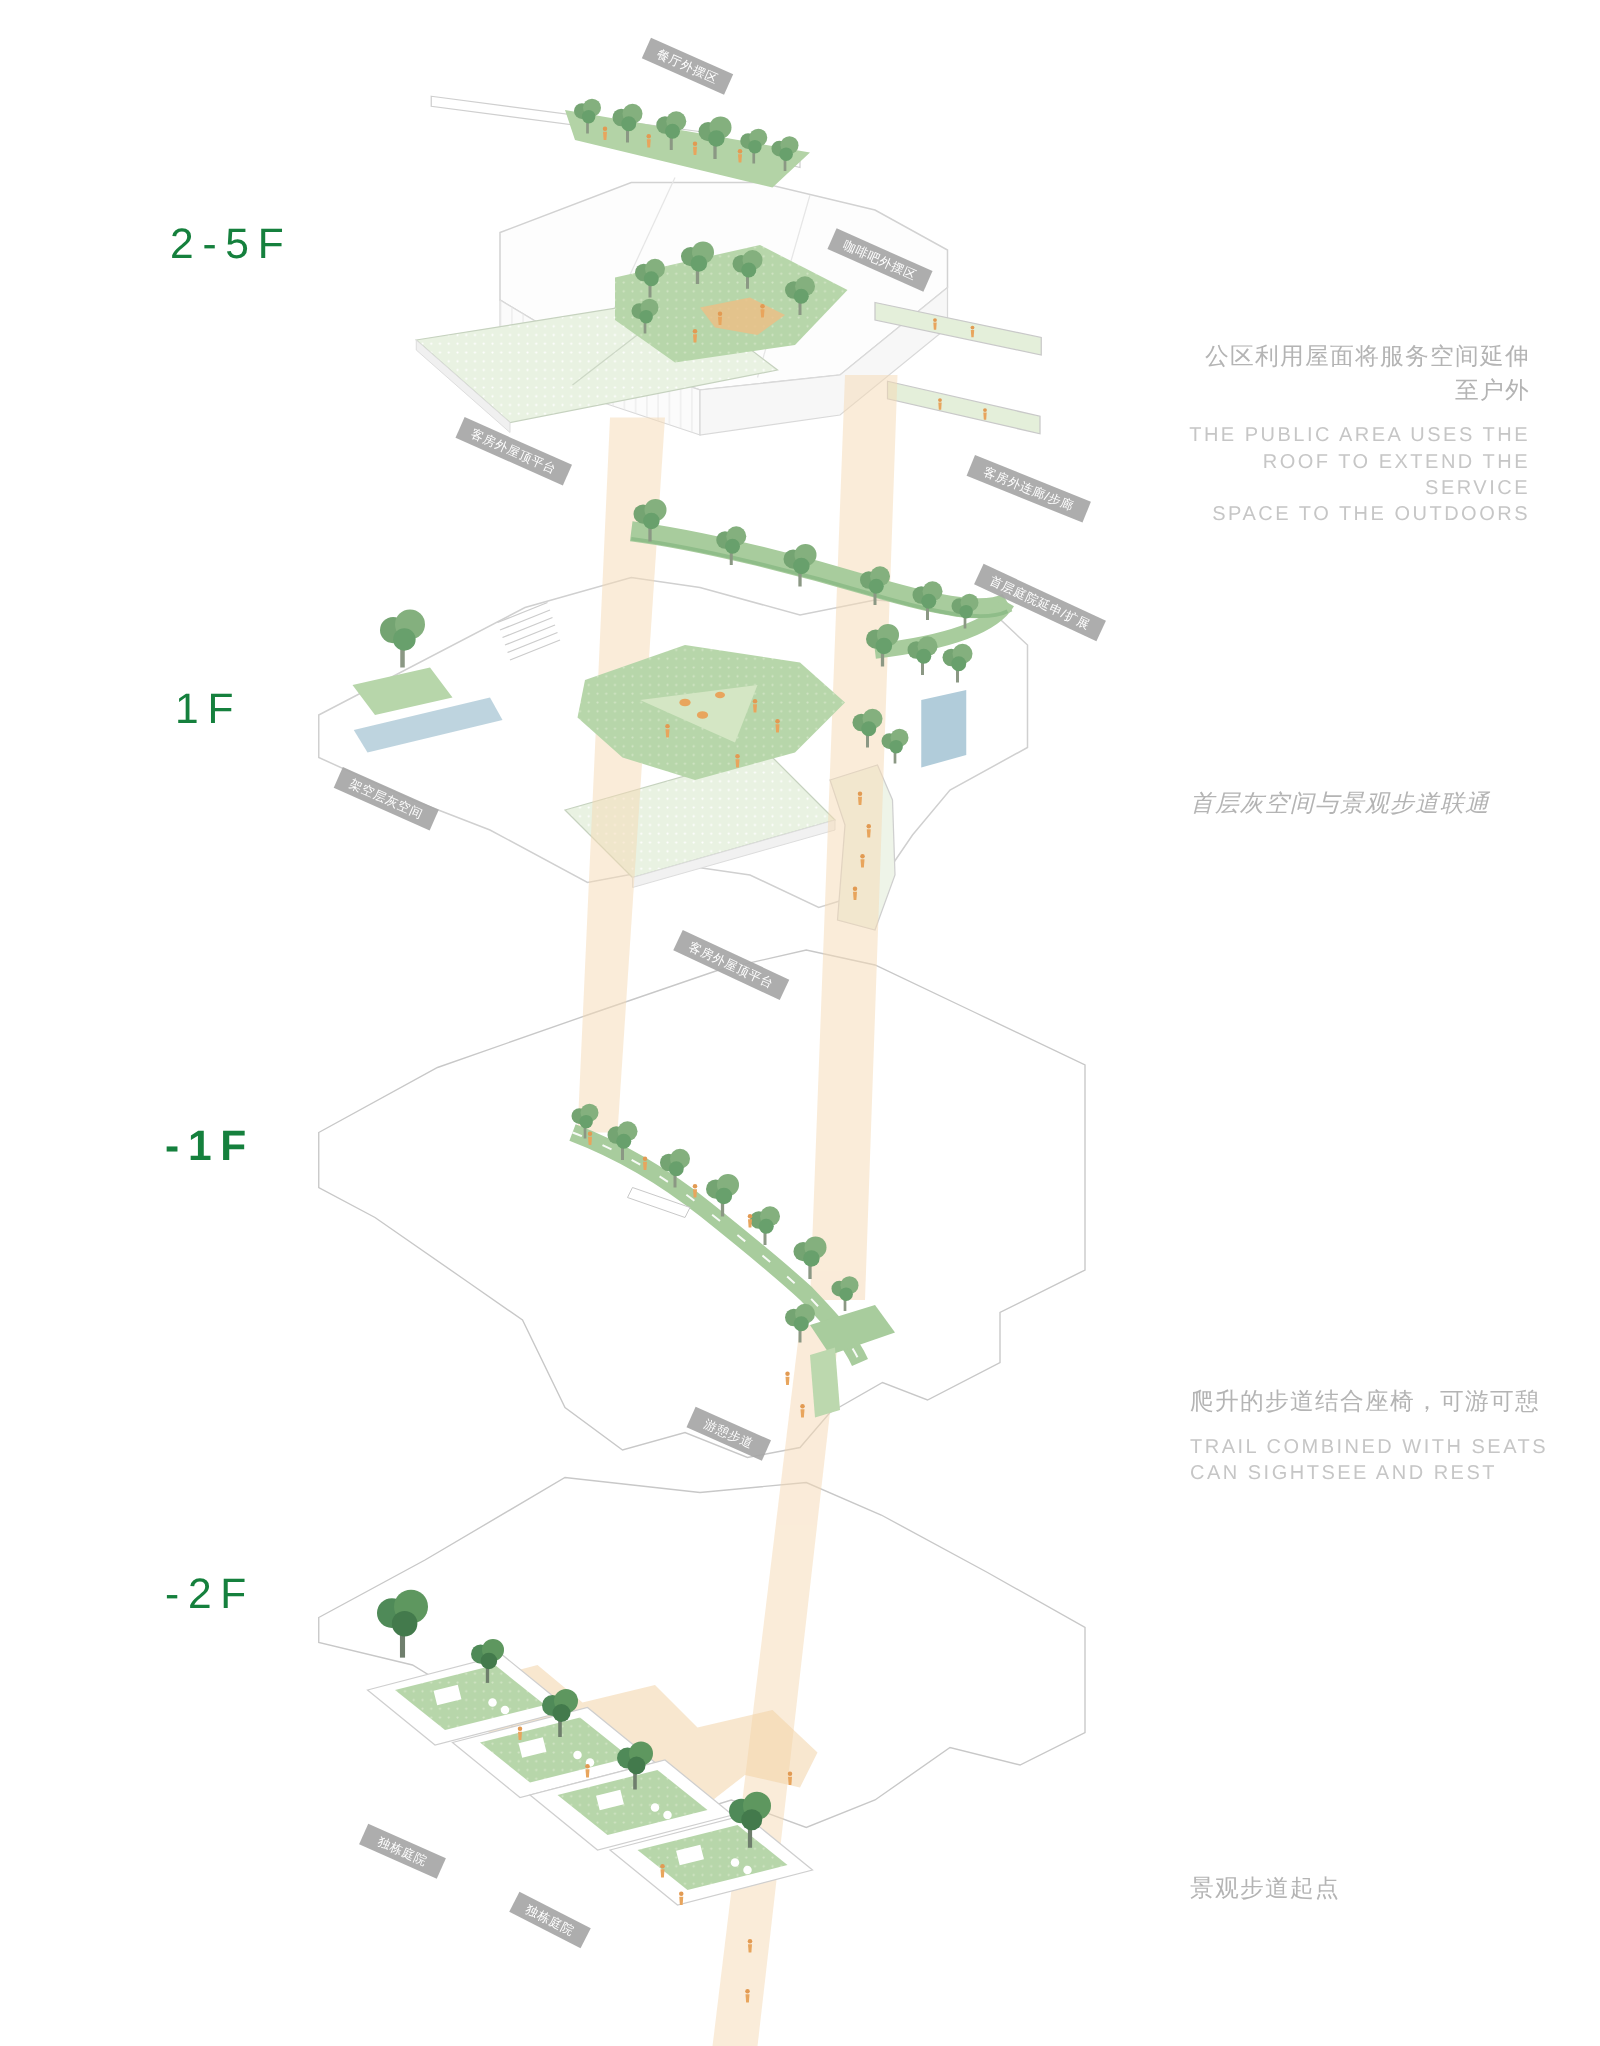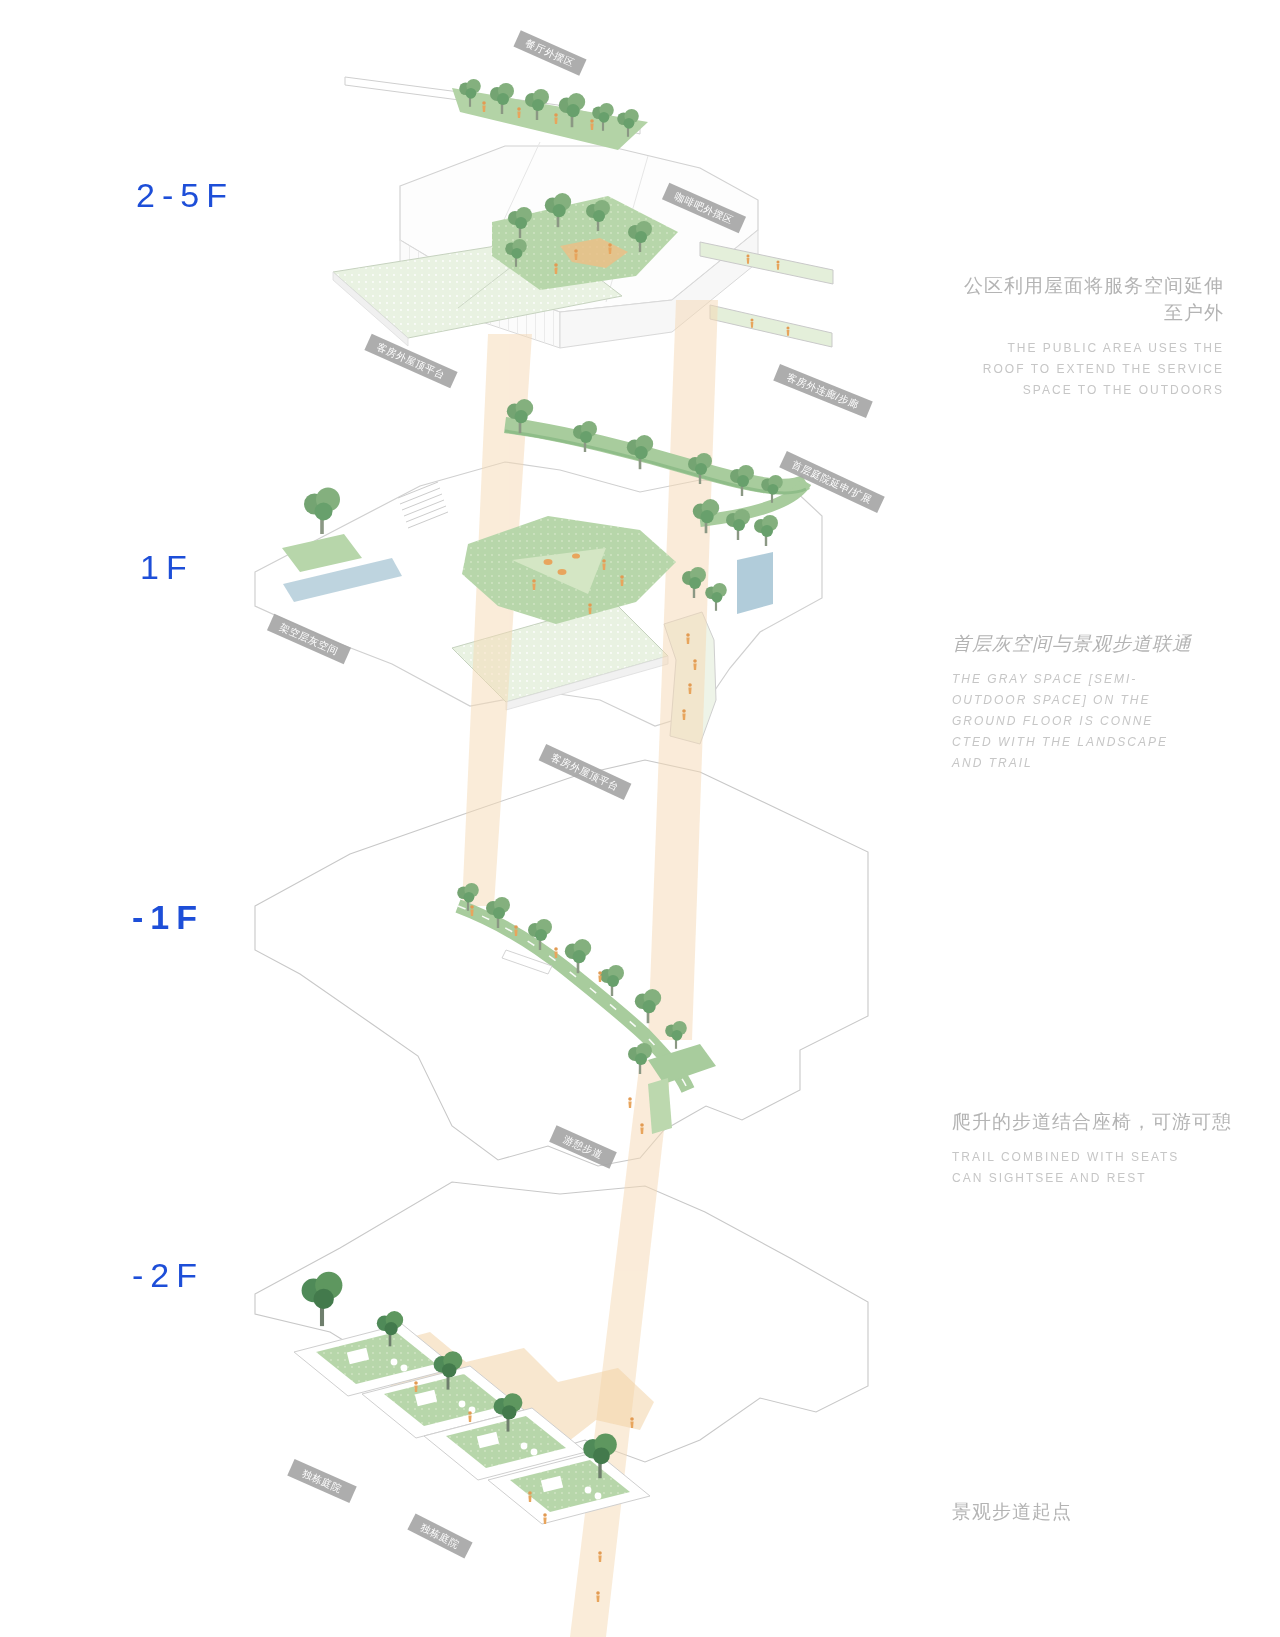--- a/index.html
+++ b/index.html
@@ -1,23 +1,23 @@
 <!DOCTYPE html>
 <html><head>
 <meta charset="utf-8">
 <style>
   html,body{margin:0;padding:0;background:#ffffff;}
   body{width:1280px;height:1637px;position:relative;overflow:hidden;
        font-family:"Liberation Sans","DejaVu Sans",sans-serif;}
   .stage{position:absolute;left:0;top:0;width:1280px;height:1637px;}
-  .floor-label{position:absolute;color:#1d4ed8;font-size:34px;letter-spacing:7px;
+  .floor-label{position:absolute;color:#15803d;font-size:34px;letter-spacing:7px;
                font-weight:400;white-space:nowrap;}
   .ann{position:absolute;width:300px;}
   .ann .zh{color:#b4b4b4;font-size:19px;line-height:27px;letter-spacing:1px;white-space:pre-line;}
-  .ann .en{color:#c6c6c6;font-size:12px;line-height:21px;letter-spacing:2px;
+  .ann .en{color:#c6c6c6;font-size:16px;line-height:21px;letter-spacing:2px;
            margin-top:12px;white-space:pre-line;}
 </style>
 </head>
 <body>
 
 <svg class="stage" viewBox="0 0 1280 1637" width="1280" height="1637" xmlns="http://www.w3.org/2000/svg">
   <defs>
     <pattern id="dotlight" width="7" height="7" patternUnits="userSpaceOnUse">
       <rect width="7" height="7" fill="#e9f2e2"></rect>
         <circle cx="2" cy="2" r="0.9" fill="#ffffff"></circle>
@@ -277,25 +277,20 @@
 
 <div class="ann" style="left:924px;top:272px;text-align:right;">
   <div class="zh">公区利用屋面将服务空间延伸
 至户外</div>
   <div class="en">THE PUBLIC AREA USES THE
 ROOF TO EXTEND THE SERVICE
 SPACE TO THE OUTDOORS</div>
 </div>
 <div class="ann" style="left:952px;top:630px;font-style:italic;">
   <div class="zh">首层灰空间与景观步道联通</div>
-  <div class="en">THE GRAY SPACE [SEMI-
-OUTDOOR SPACE] ON THE
-GROUND FLOOR IS CONNE
-CTED WITH THE LANDSCAPE
-AND TRAIL</div>
 </div>
 <div class="ann" style="left:952px;top:1108px;">
   <div class="zh">爬升的步道结合座椅，可游可憩</div>
   <div class="en">TRAIL COMBINED WITH SEATS
 CAN SIGHTSEE AND REST</div>
 </div>
 <div class="ann" style="left:952px;top:1498px;">
   <div class="zh">景观步道起点</div>
 </div>
 

